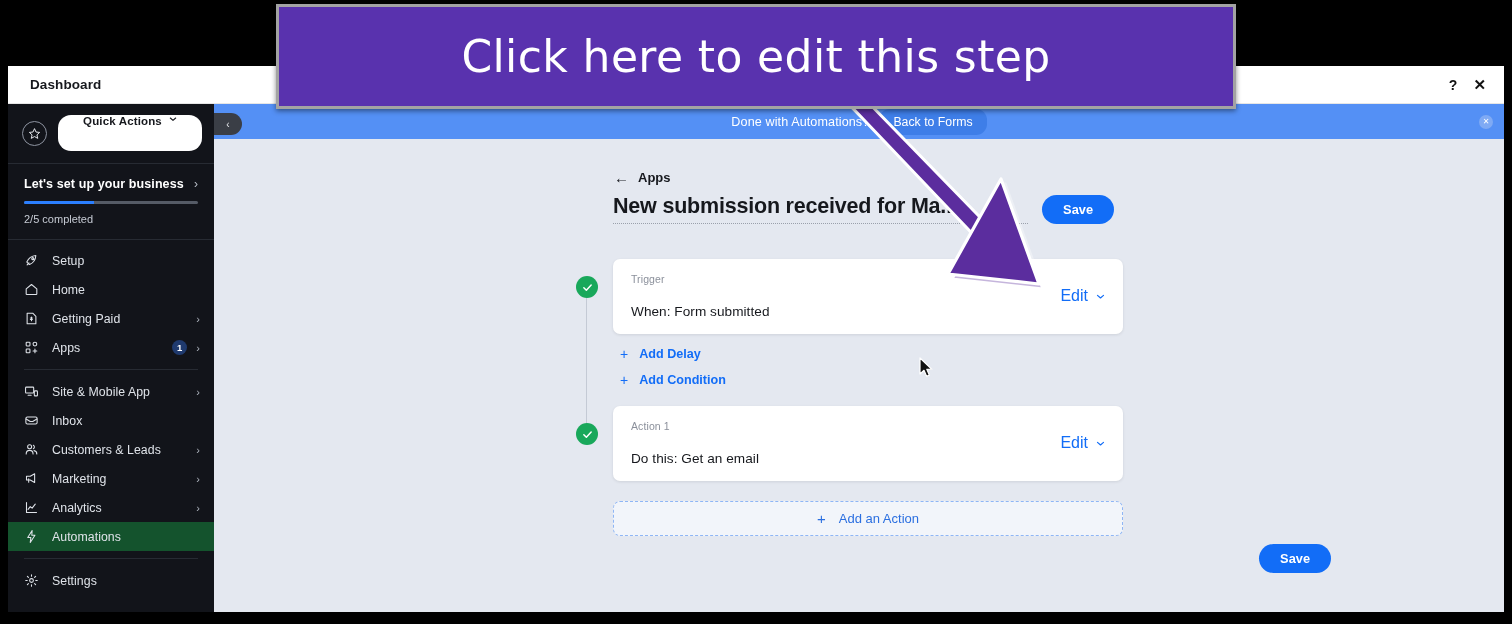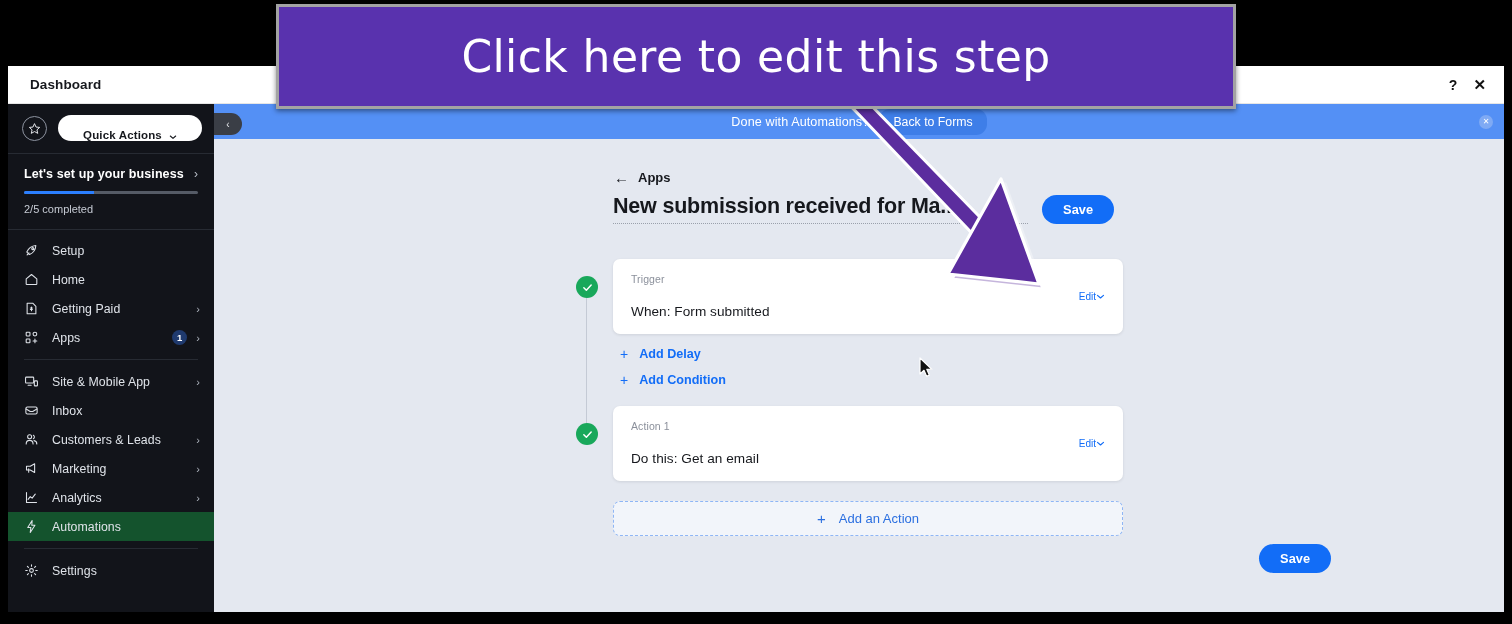--- a/index.html
+++ b/index.html
@@ -52,22 +52,22 @@
     padding: 11px 12px 12px 14px;
   }
   .star-btn {
     width: 25px; height: 25px; border-radius: 50%;
     border: 1.4px solid #8d93a0;
     display: flex; align-items: center; justify-content: center;
     flex: 0 0 auto; cursor: pointer;
   }
   .star-btn svg { display: block; }
   .qa-pill {
-    flex: 1; height: 26px; border-radius: 13px; background: #fff;
-    display: flex; align-items: flex-end; justify-content: center; gap: 7px;
+    flex: 1; height: 36px; border-radius: 13px; background: #fff;
+    display: flex; align-items: flex-start; justify-content: center; gap: 7px;
     cursor: pointer;
   }
   .qa-pill span.lbl {
     font-size: 11.5px; font-weight: bold; color: #16181d; letter-spacing: .15px;
   }
   .chev-sm { width: 8px; height: 8px; display: block; }
 
   .setup-block {
     border-top: 1px solid #272b33;
     border-bottom: 1px solid #272b33;
@@ -189,22 +189,22 @@
   .card {
     background: #fff; border-radius: 7px;
     box-shadow: 0 1px 3px rgba(22,24,29,.10);
     padding: 14px 18px 15px 18px;
     display: flex; align-items: center;
   }
   .card-texts { display: flex; flex-direction: column; gap: 19px; }
   .card-kicker { font-size: 10.5px; color: #8b909b; letter-spacing: .1px; }
   .card-main { font-size: 13.6px; color: #16181d; letter-spacing: .05px; }
   .card-edit {
-    margin-left: auto; display: flex; align-items: center; 
-    color: #126DF7; font-size: 10px; cursor: pointer;
+    margin-left: auto; display: flex; align-items: center; gap: 8px;
+    color: #126DF7; font-size: 16px; cursor: pointer;
   }
   .card-edit .chev-sm { width: 9px; height: 9px; }
 
   .addlinks { margin: 13px 0 0 7px; display: flex; flex-direction: column; gap: 12px; }
   .addlink {
     display: flex; align-items: center; gap: 11px;
     color: #126DF7; font-size: 12.6px; font-weight: bold; cursor: pointer;
   }
   .plus { font-size: 14px; font-weight: normal; line-height: 1; }
 

